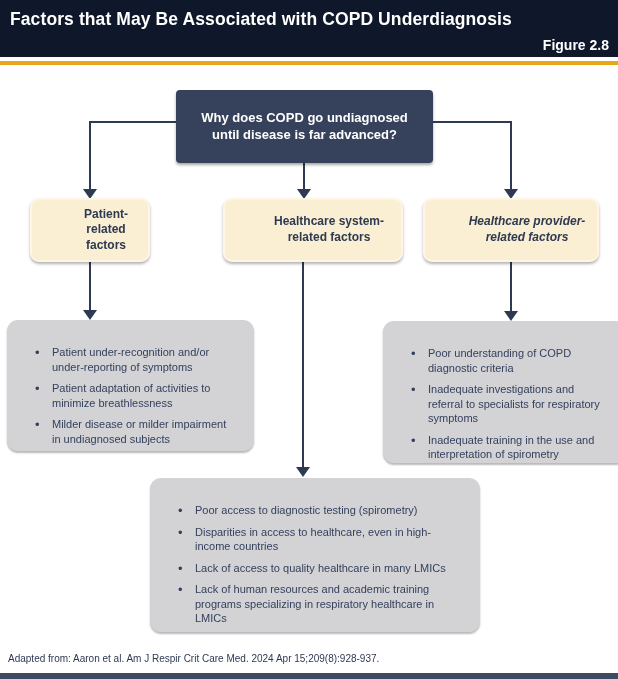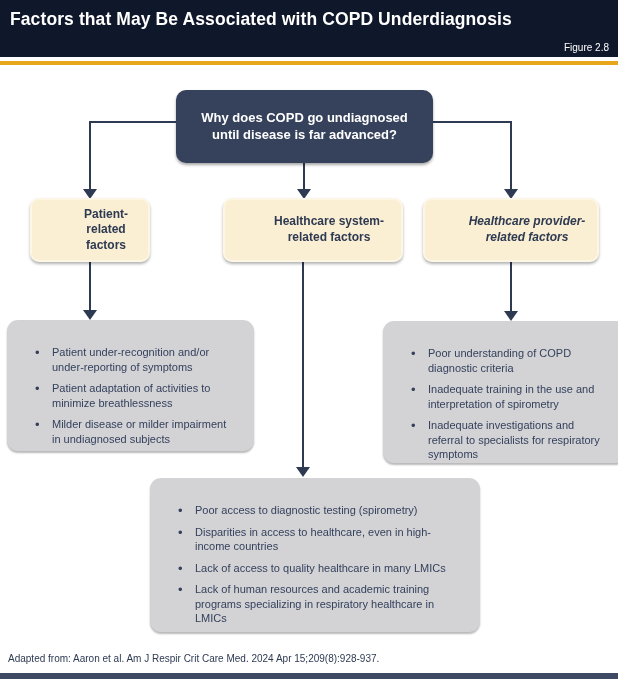--- a/index.html
+++ b/index.html
@@ -3,29 +3,29 @@
 <meta charset="utf-8">
 <style>
   html,body{margin:0;padding:0;background:#ffffff;}
   body{font-family:"Liberation Sans","DejaVu Sans",sans-serif;}
   .page{position:relative;width:618px;height:679px;background:#ffffff;overflow:hidden;}
 
   
   .header-bar{position:absolute;left:0;top:0;width:618px;height:57px;background:#0f172a;}
   .header-title{position:absolute;left:10px;top:9px;width:590px;color:#ffffff;
     font-size:17.5px;font-weight:bold;letter-spacing:.1px;}
-  .figure-label{position:absolute;right:9px;bottom:4px;color:#ffffff;font-size:10px;font-weight:normal;}
+  .figure-label{position:absolute;right:9px;bottom:4px;color:#ffffff;font-size:14px;font-weight:bold;}
   .gold-rule{position:absolute;left:0;top:61px;width:618px;height:4px;background:#e8a61d;}
 
   
   .connectors{position:absolute;left:0;top:0;width:618px;height:679px;pointer-events:none;}
 
   
   .root-box{position:absolute;left:176px;top:90px;width:257px;height:73px;background:#36425c;
-    border-radius:10px;display:flex;align-items:center;justify-content:center;
+    border-radius:4px;display:flex;align-items:center;justify-content:center;
     box-shadow:0 2px 3px rgba(0,0,0,.35);}
   .root-box .txt{color:#ffffff;font-weight:bold;font-size:13px;line-height:1.3;text-align:center;
     padding:4px 18px;}
 
   
   .cat-box{position:absolute;top:198px;height:64px;background:#faeed3;border:2px solid #fdf6e4;
     border-radius:9px;box-sizing:border-box;display:flex;align-items:center;justify-content:center;
     box-shadow:0 2px 3px rgba(0,0,0,.3);padding-left:32px;}
   .cat-box .txt{color:#2e3a52;font-weight:bold;font-size:12px;line-height:1.3;text-align:center;padding:2px 8px;}
   .cat-patient{left:30px;width:120px;}
@@ -94,22 +94,22 @@
   <div class="gray-box gray-patient">
     <ul>
         <li>Patient under-recognition and/or under-reporting of symptoms</li>
         <li>Patient adaptation of activities to minimize breathlessness</li>
         <li>Milder disease or milder impairment in undiagnosed subjects</li>
       </ul>
   </div>
   <div class="gray-box gray-provider">
     <ul>
         <li>Poor understanding of COPD diagnostic criteria</li>
+        <li>Inadequate investigations and referral to specialists for respiratory symptoms</li>
         <li>Inadequate training in the use and interpretation of spirometry</li>
-        <li>Inadequate investigations and referral to specialists for respiratory symptoms</li>
       </ul>
   </div>
   <div class="gray-box gray-system">
     <ul>
         <li>Poor access to diagnostic testing (spirometry)</li>
         <li>Disparities in access to healthcare, even in high-income countries</li>
         <li>Lack of access to quality healthcare in many LMICs</li>
         <li>Lack of human resources and academic training programs specializing in respiratory healthcare in LMICs</li>
       </ul>
   </div>

